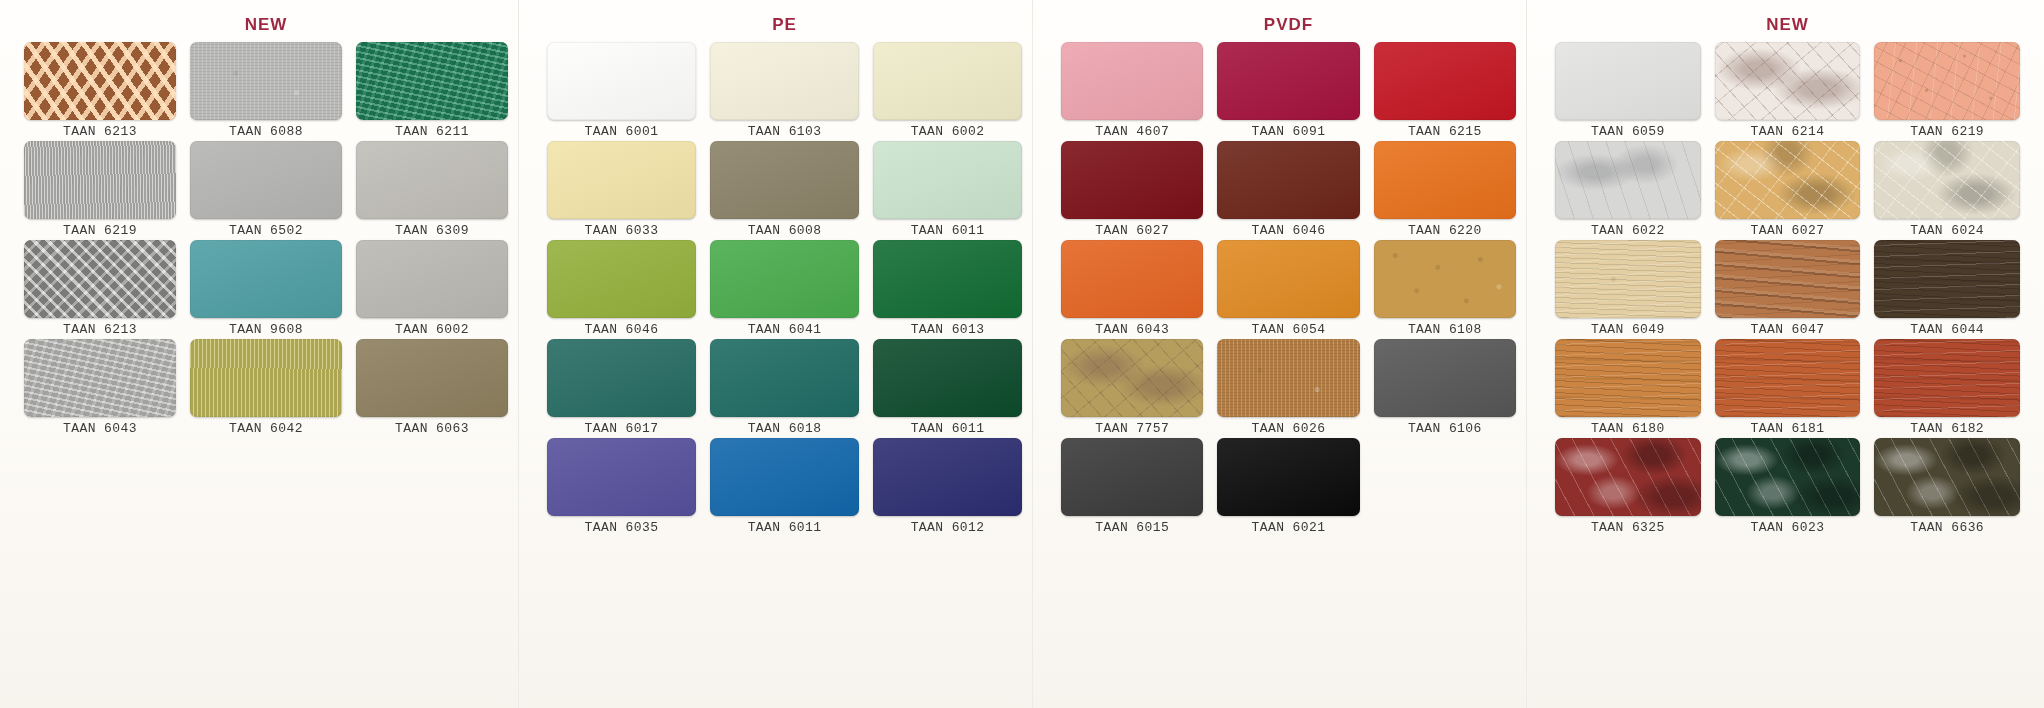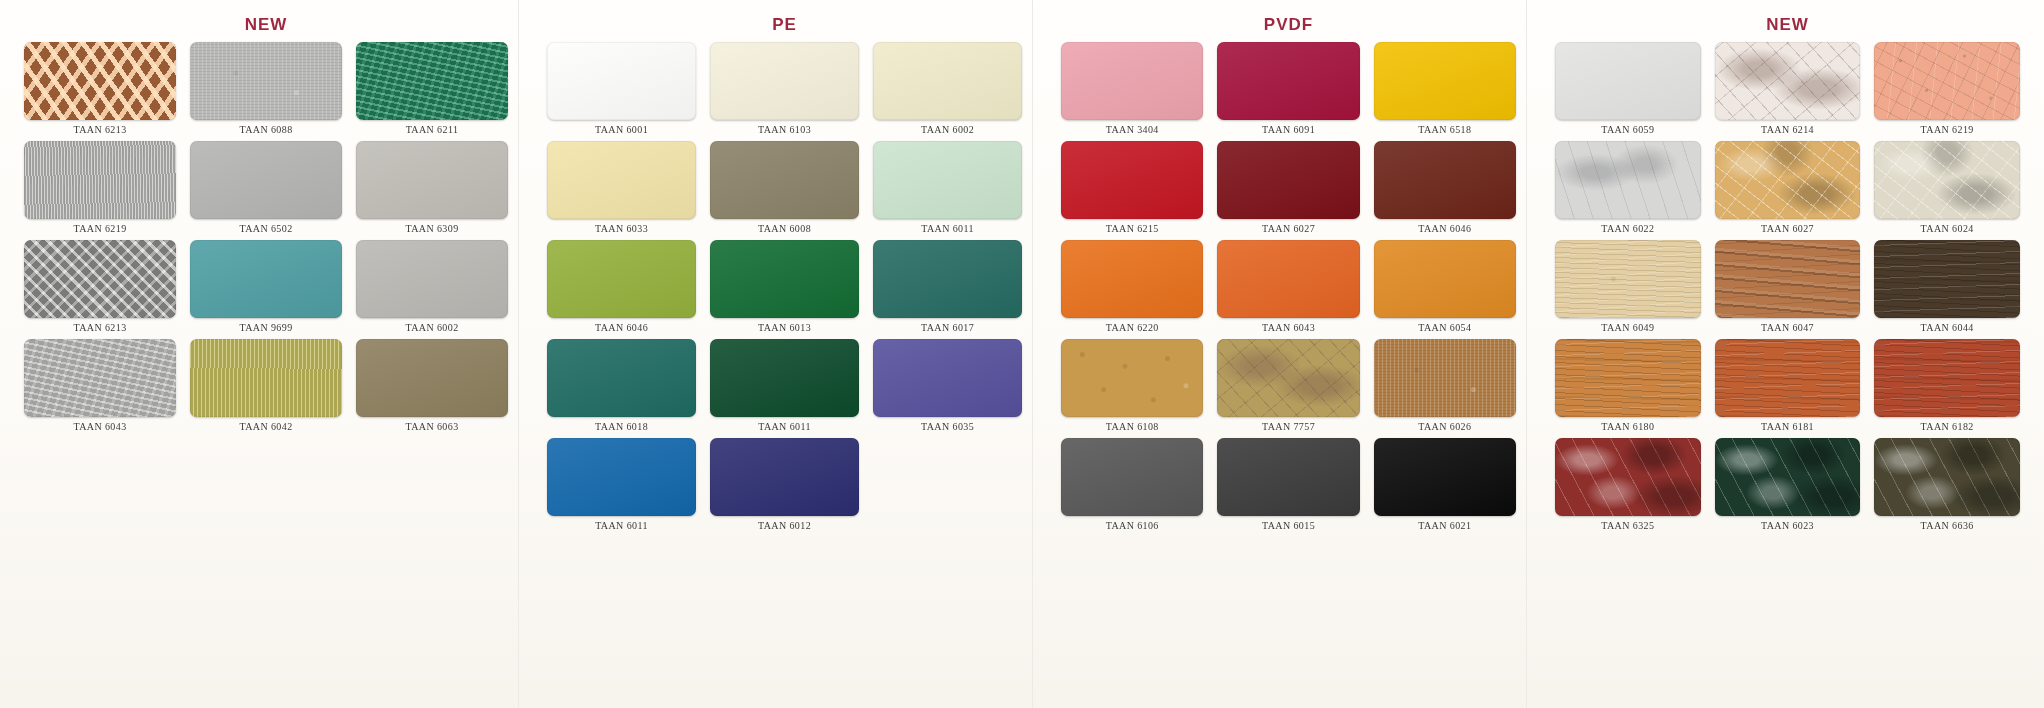--- a/index.html
+++ b/index.html
@@ -55,25 +55,25 @@
     position:relative;
     overflow:hidden;
     background-repeat:no-repeat;
   }
   .swatch .tex{
     position:absolute;inset:0;
     pointer-events:none;
   }
   .label{
     margin-top:4px;
-    font-size:10px;
+    font-size:13px;
     color:#3a3a3a;
     letter-spacing:0.4px;
     white-space:nowrap;
-    font-family:Liberation Serif, serif;
+    font-family:Liberation Mono, monospace;
   }
   
   .tex-diamond{
     background-image:
       repeating-linear-gradient(55deg, rgba(255,226,190,.92) 0 5px, rgba(120,66,36,.0) 5px 15px),
       repeating-linear-gradient(-55deg, rgba(255,226,190,.80) 0 5px, rgba(120,66,36,.28) 5px 15px);
   }
   .tex-crackle{
     background-image:
       radial-gradient(circle at 18% 24%, rgba(0,0,0,.16) 0 1.2px, transparent 2px),
@@ -223,21 +223,21 @@
         <div class="cell">
           <div class="swatch" style="background: rgb(169, 169, 167);">
             <div class="tex tex-checker"></div>
           </div>
           <div class="label">TAAN 6213</div>
         </div>
         <div class="cell">
           <div class="swatch" style="background: rgb(78, 158, 163);">
             <div class="tex tex-flat"></div>
           </div>
-          <div class="label">TAAN 9699</div>
+          <div class="label">TAAN 9608</div>
         </div>
         <div class="cell">
           <div class="swatch" style="background: rgb(185, 184, 179);">
             <div class="tex tex-flat"></div>
           </div>
           <div class="label">TAAN 6002</div>
         </div>
         <div class="cell">
           <div class="swatch" style="background: rgb(201, 201, 199);">
             <div class="tex tex-ripple"></div>
@@ -297,20 +297,26 @@
           </div>
           <div class="label">TAAN 6011</div>
         </div>
         <div class="cell">
           <div class="swatch" style="background: rgb(148, 176, 60);">
             <div class="tex tex-flat"></div>
           </div>
           <div class="label">TAAN 6046</div>
         </div>
         <div class="cell">
+          <div class="swatch" style="background: rgb(73, 171, 76);">
+            <div class="tex tex-flat"></div>
+          </div>
+          <div class="label">TAAN 6041</div>
+        </div>
+        <div class="cell">
           <div class="swatch" style="background: rgb(18, 108, 51);">
             <div class="tex tex-flat"></div>
           </div>
           <div class="label">TAAN 6013</div>
         </div>
         <div class="cell">
           <div class="swatch" style="background: rgb(37, 107, 98);">
             <div class="tex tex-flat"></div>
           </div>
           <div class="label">TAAN 6017</div>
@@ -347,33 +353,27 @@
         </div>
       </div>
     </div>
     <div class="panel" style="width: 24.5%;">
       <div class="panel-header">PVDF</div>
       <div class="grid">
         <div class="cell">
           <div class="swatch" style="background: rgb(237, 163, 174);">
             <div class="tex tex-flat"></div>
           </div>
-          <div class="label">TAAN 3404</div>
+          <div class="label">TAAN 4607</div>
         </div>
         <div class="cell">
           <div class="swatch" style="background: rgb(164, 18, 60);">
             <div class="tex tex-flat"></div>
           </div>
           <div class="label">TAAN 6091</div>
-        </div>
-        <div class="cell">
-          <div class="swatch" style="background: rgb(242, 192, 0);">
-            <div class="tex tex-flat"></div>
-          </div>
-          <div class="label">TAAN 6518</div>
         </div>
         <div class="cell">
           <div class="swatch" style="background: rgb(196, 22, 34);">
             <div class="tex tex-flat"></div>
           </div>
           <div class="label">TAAN 6215</div>
         </div>
         <div class="cell">
           <div class="swatch" style="background: rgb(124, 16, 24);">
             <div class="tex tex-flat"></div>

